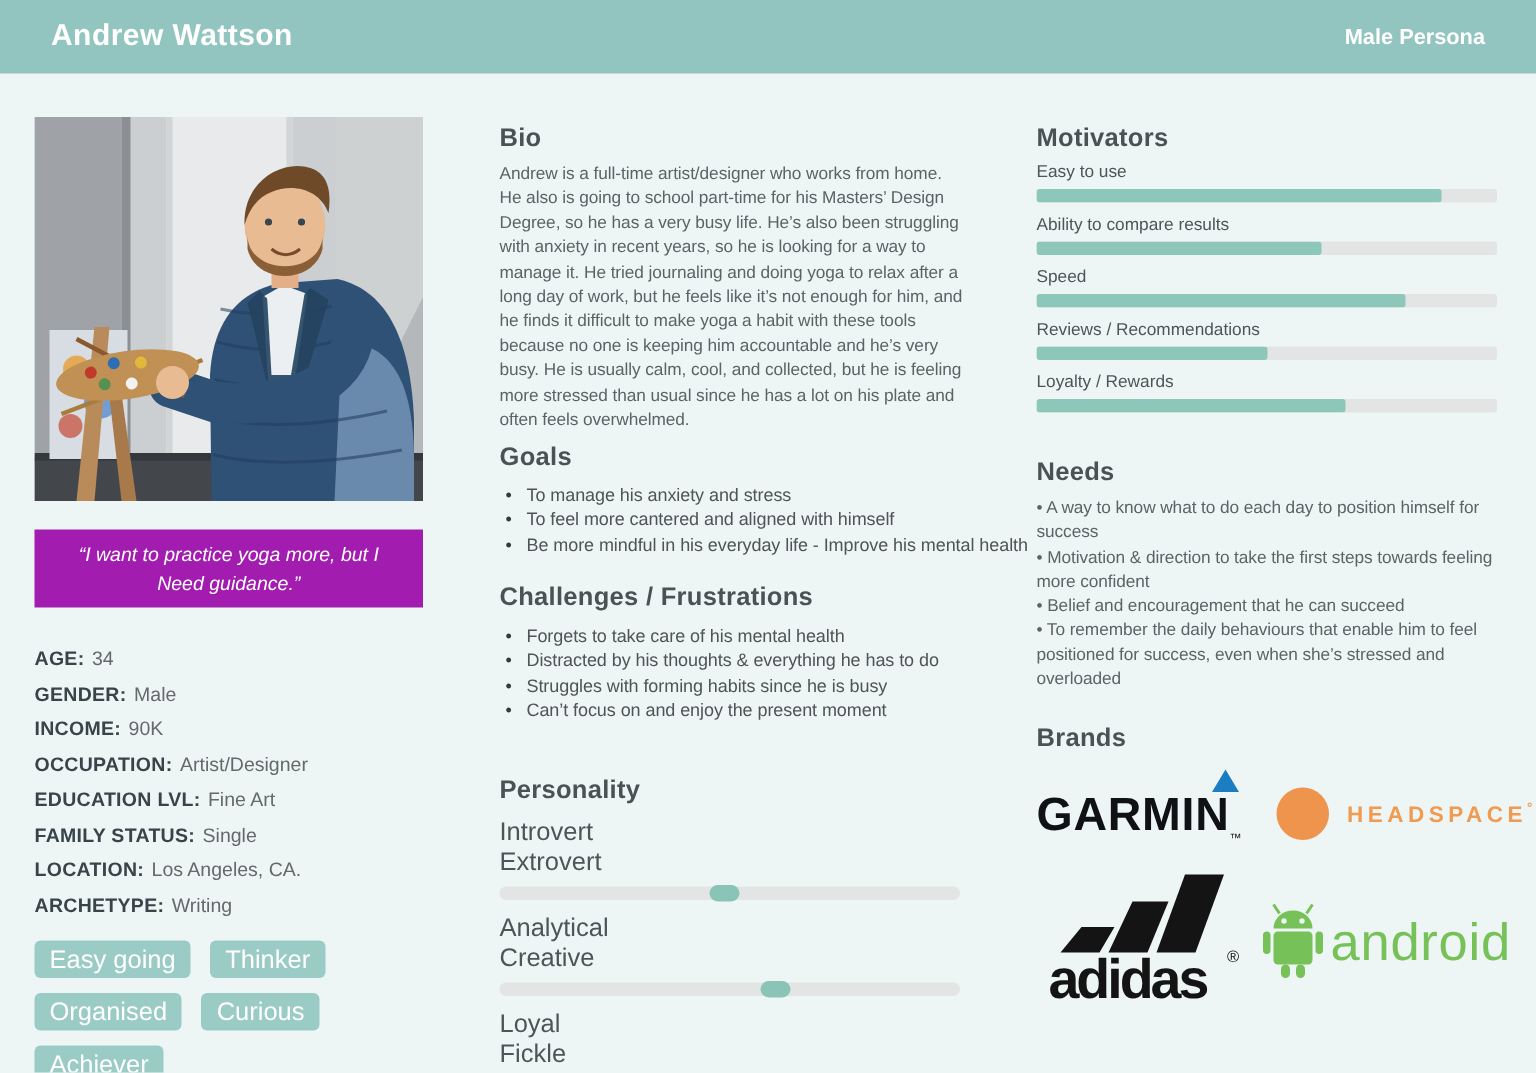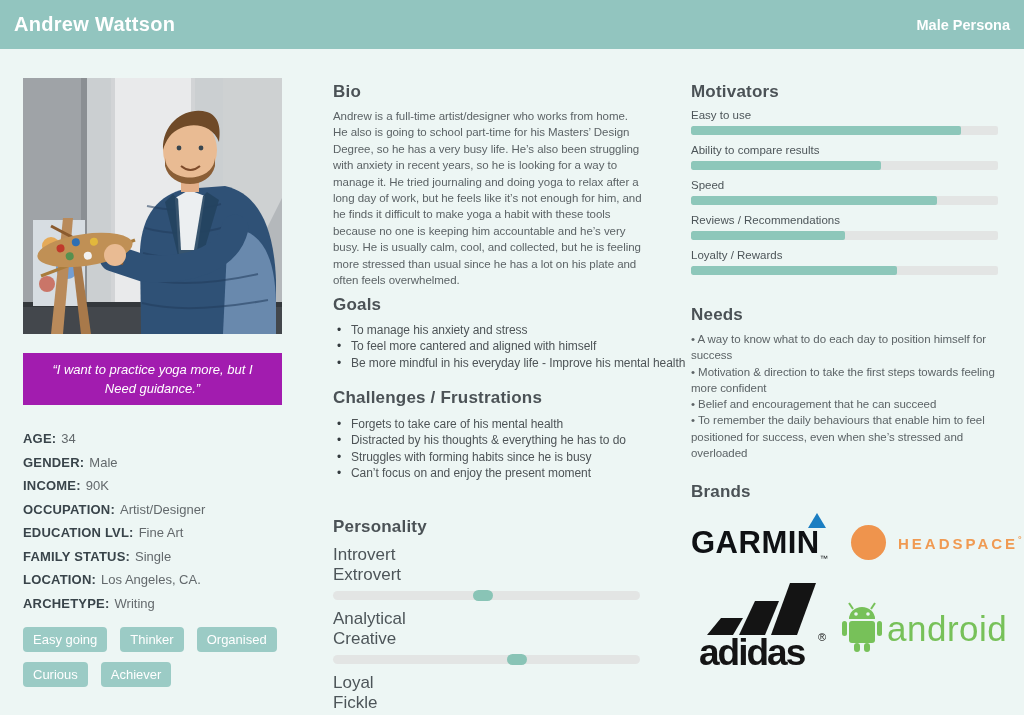--- a/index.html
+++ b/index.html
@@ -8,21 +8,21 @@
     position:relative;
     background:#edf6f4;
     font-family:"Liberation Sans", sans-serif;
     overflow:hidden;
   }
   
   .header {
     position:absolute; left:0; top:0; width:1024px; height:49px;
     background:#92c5bf;
     display:flex; align-items:center; justify-content:space-between;
-    padding:0 14px;
+    padding:0 34px;
   }
   .header .title { color:#fff; font-size:20px; font-weight:bold; letter-spacing:.3px; }
   .header .subtitle { color:#fff; font-size:14.5px; font-weight:bold; }
 
   
   .col-left  { position:absolute; left:23px;  top:78px; width:259px; }
   .col-mid   { position:absolute; left:333px; top:75px; width:309px; height:640px; }
   .col-right { position:absolute; left:691px; top:75px; width:307px; height:640px; }
 
   h2.section {
@@ -36,21 +36,21 @@
     margin-top:19px; background:#a21caf; color:#fff;
     font-style:italic; font-size:13px; line-height:19px;
     text-align:center; padding:7px 14px; min-height:52px;
   }
   .demographics { margin-top:26px; }
   .demo-row { font-size:13px; margin-bottom:8.5px; }
   .demo-row .lab { font-weight:bold; color:#39444a; letter-spacing:.2px; }
   .demo-row .val { color:#63696c; margin-left:5px; }
   .tags { margin-top:16px; display:flex; flex-wrap:wrap; gap:10px 13px; }
   .tag {
-    background:#9bcbc5; color:#fff; font-size:13px;
+    background:#9bcbc5; color:#fff; font-size:17px;
     padding:6px 10px; border-radius:4px; line-height:13px;
   }
 
   
   .bio-h   { position:absolute; left:0; top:7px; }
   .bio-p   { position:absolute; left:0; top:33px; width:309px; }
   .goals-h { position:absolute; left:0; top:220px; }
   .goals-list { position:absolute; left:0; top:247px; }
   .chal-h  { position:absolute; left:0; top:313px; }
   .chal-list { position:absolute; left:0; top:341px; }

